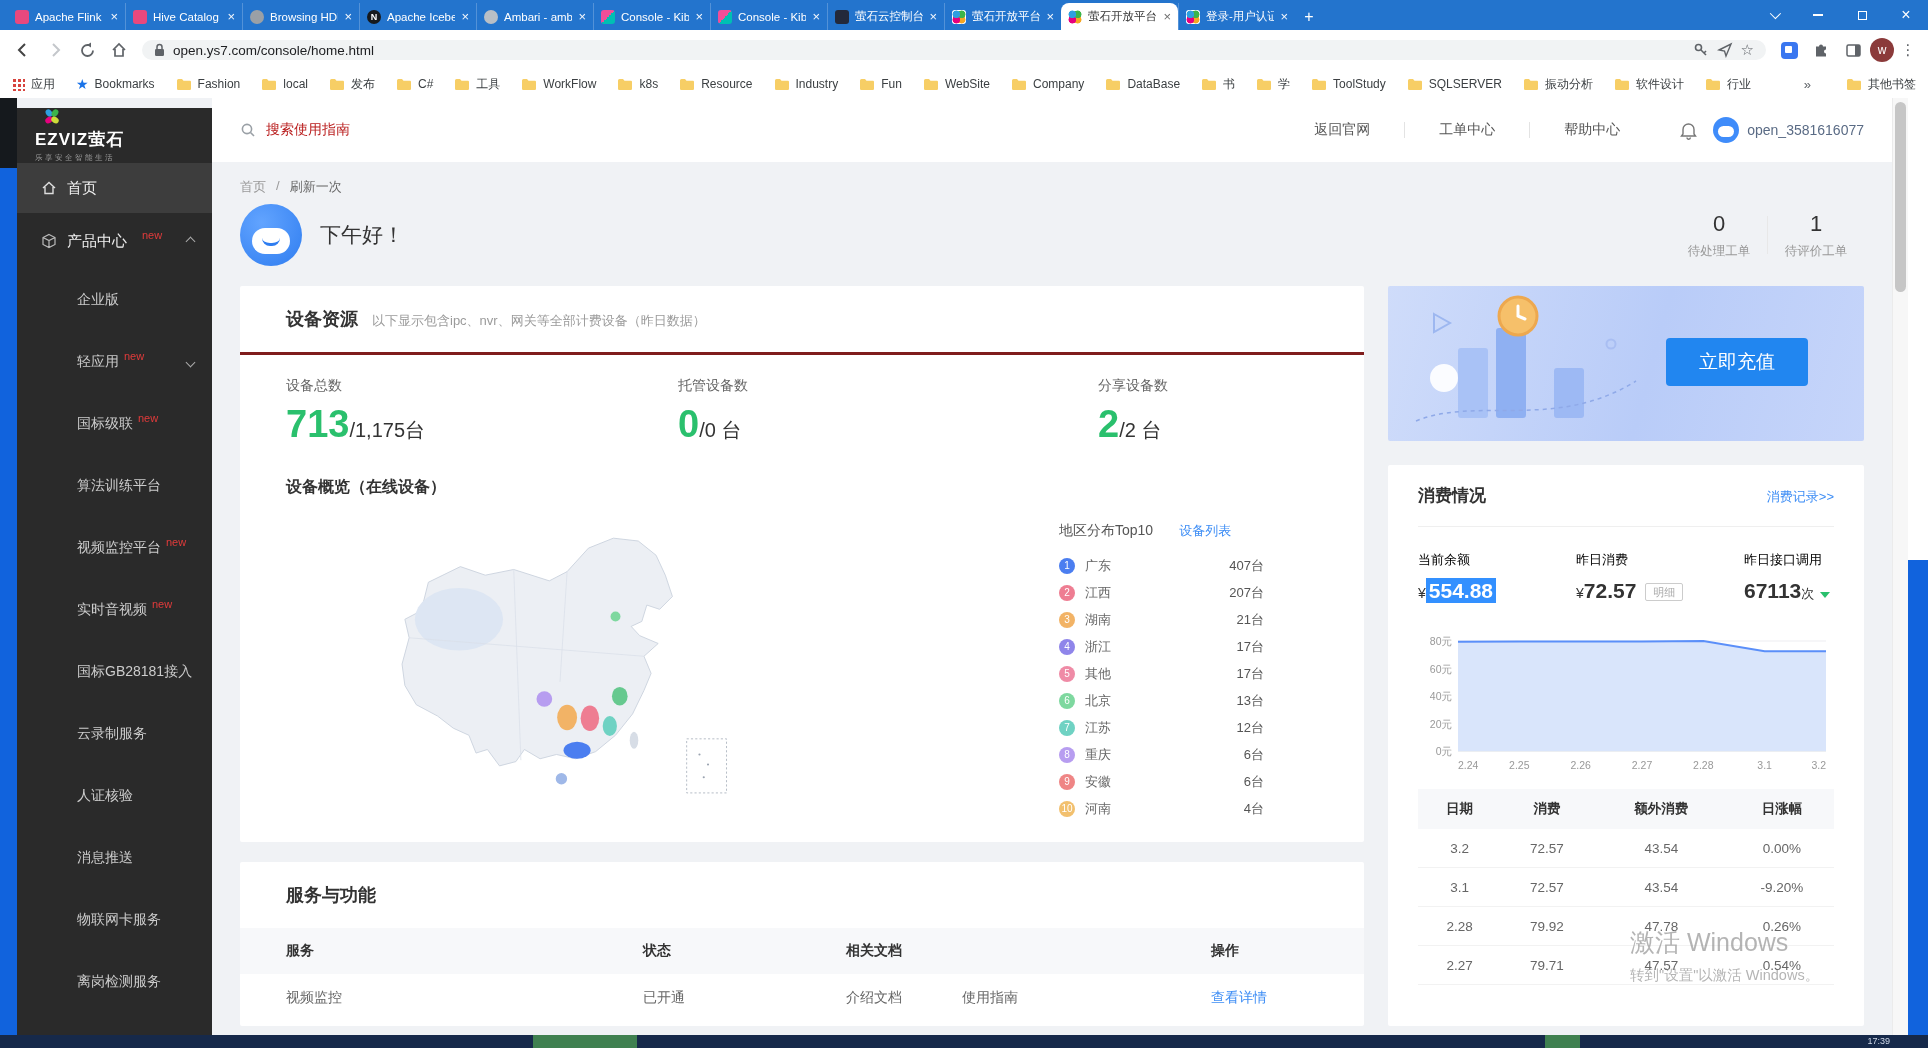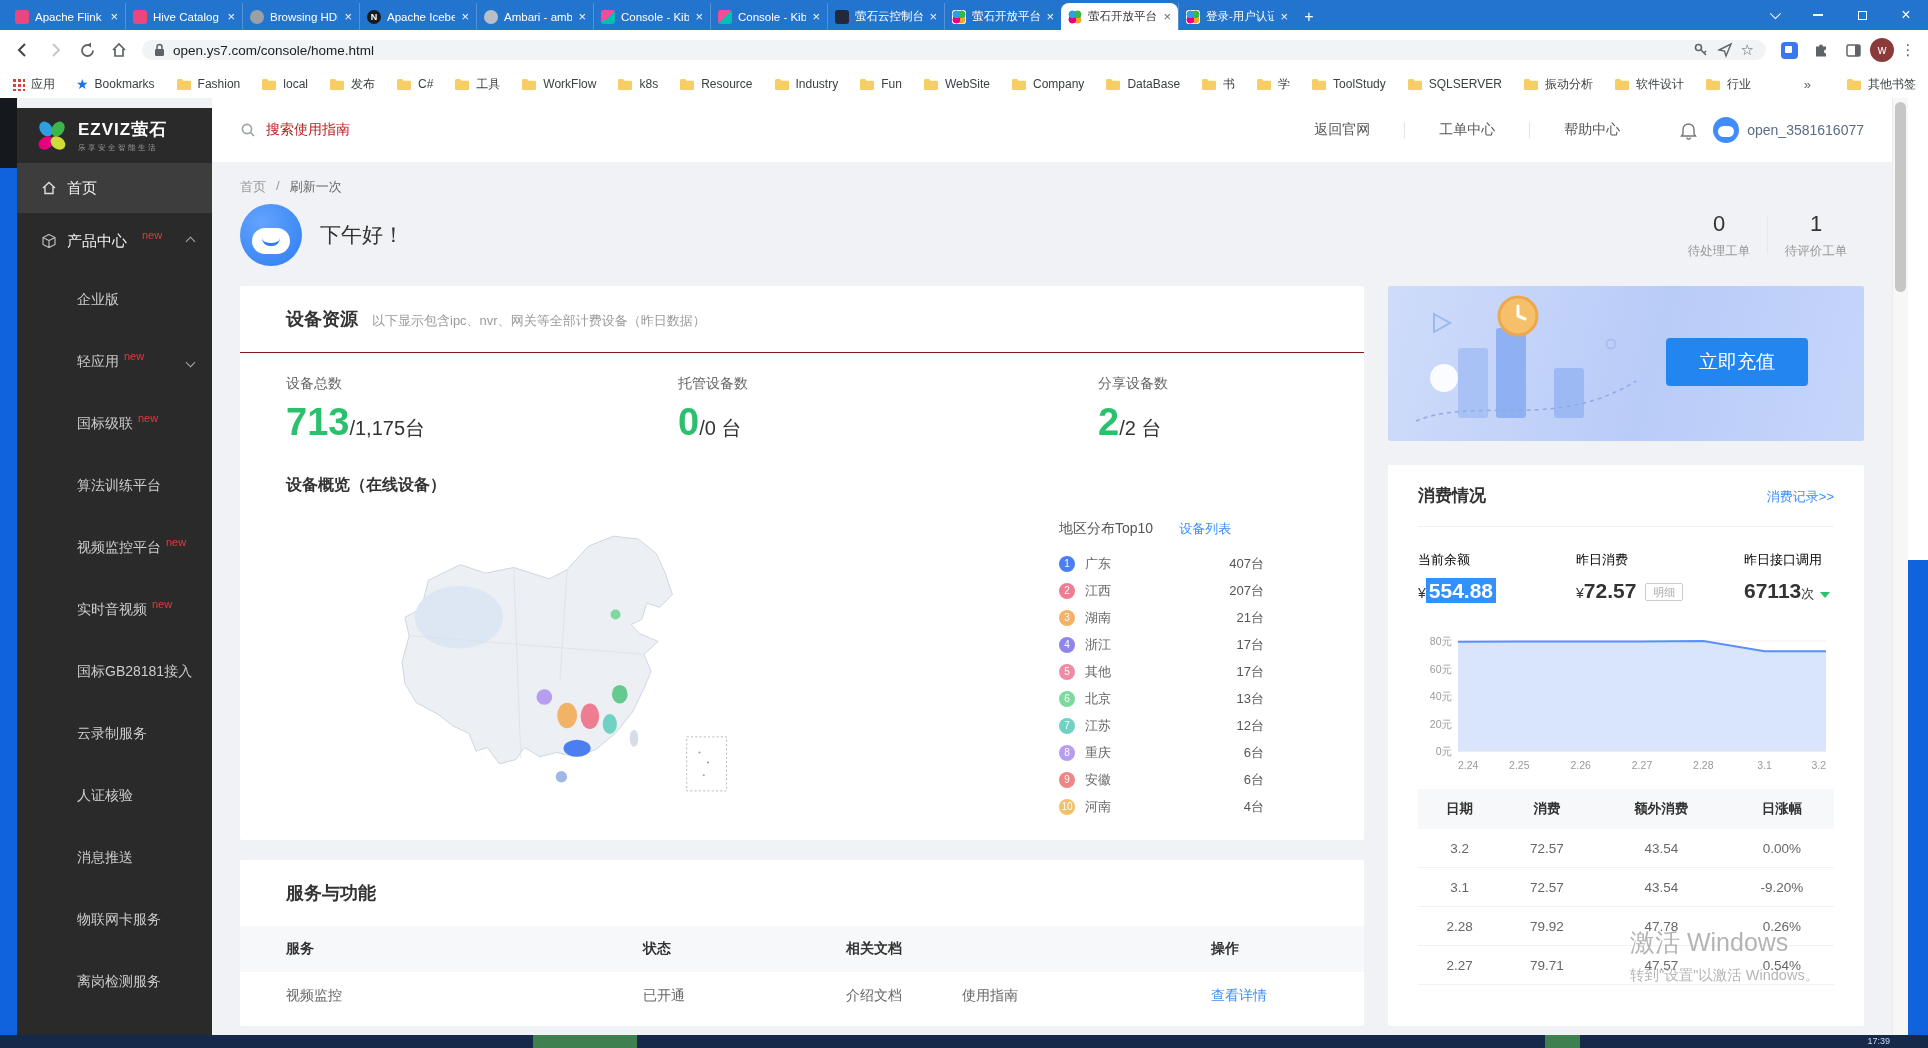--- a/index.html
+++ b/index.html
@@ -59,21 +59,21 @@
   .tb-green1 { position:absolute; left:533px; top:0; width:104px; height:13px; background:#3f8050; }
   .tb-green2 { position:absolute; left:1545px; top:0; width:35px; height:13px; background:#3f8050; }
   .tb-time { position:absolute; right:38px; top:0; color:#cfd8e8; font-size:9px; line-height:13px; }
 
   
   .page { position:absolute; left:17px; top:98px; right:20px; bottom:13px; background:#f0f2f5; overflow:hidden; }
   .scrollbar { position:absolute; right:20px; top:98px; width:16px; bottom:13px; background:#f7f7f7; border-left:1px solid #ebebeb; z-index:40; }
   .scroll-thumb { margin:4px 2px 0; height:190px; background:#c6c6c6; border-radius:6px; }
 
   .sidebar { position:absolute; left:0; top:10px; width:195px; bottom:0; background:#2a2a2a; color:#fff; }
-  .logo-block { height:55px; display:flex; align-items:center; padding-left:18px; gap:9px; }
+  .logo-block { height:55px; display:flex; padding-left:18px; gap:3px;flex-direction:column; }
   .logo-txt .t1 { font-size:17px; font-weight:bold; letter-spacing:1px; }
   .logo-txt .t2 { font-size:7.5px; color:#9a9a9a; letter-spacing:2.5px; margin-top:2px; }
   .menu-item { display:flex; align-items:center; font-size:15px; color:#f0f0f0; padding-left:24px; position:relative; }
   .menu-item.lvl1 { height:50px; gap:10px; }
   .menu-item.active { background:#3d3d3d; }
   .menu-item.parent { height:56px; gap:10px; }
   .menu-item.sub { height:62px; padding-left:60px; color:#cccccc; font-size:14px; }
   .badge-new { color:#e23b3b; font-size:11px; margin-left:5px; transform:translateY(-6px); }
   .caret { position:absolute; right:18px; width:7px; height:7px; border-right:1.5px solid #aaa; border-bottom:1.5px solid #aaa; }
   .caret.up { transform:rotate(-135deg); }
@@ -98,21 +98,21 @@
   .greet-txt { font-size:21px; color:#333; margin-left:18px; }
   .wo-wrap { margin-left:auto; display:flex; align-items:center; }
   .wo { width:96px; text-align:center; }
   .wo .num { font-size:22px; color:#333; }
   .wo .lab { font-size:12.5px; color:#999; margin-top:6px; }
   .wo-div { width:1px; height:38px; background:#e8e8e8; }
 
   .columns { margin:20px 28px 0; display:flex; gap:24px; height:740px; }
   .col-left { flex:1; display:flex; flex-direction:column; gap:20px; min-width:0; }
   .card { background:#fff; border-radius:2px; }
-  .card-head { padding:21px 46px; display:flex; align-items:baseline; gap:14px; border-bottom:1px solid #7f1d1d; }
+  .card-head { padding:21px 46px; display:flex; align-items:baseline; gap:14px; border-bottom:3px solid #7f1d1d; }
   .card-title { font-size:18px; font-weight:bold; color:#333; }
   .card-sub { font-size:13px; color:#9b9b9b; }
   .stats { display:flex; padding:22px 46px 0; }
   .stat { }
   .stat:nth-child(1){ width:392px; } .stat:nth-child(2){ width:420px; }
   .stat .lab { font-size:14px; color:#666; margin-bottom:10px; }
   .stat .val { font-size:38px; color:#2ac06d; font-weight:bold; line-height:1; }
   .stat .suf { font-size:20px; color:#333; font-weight:normal; }
   .overview-title { padding:34px 46px 0; font-size:16px; font-weight:bold; color:#333; }
   .map-row { display:flex; padding:6px 100px 20px 40px; }

